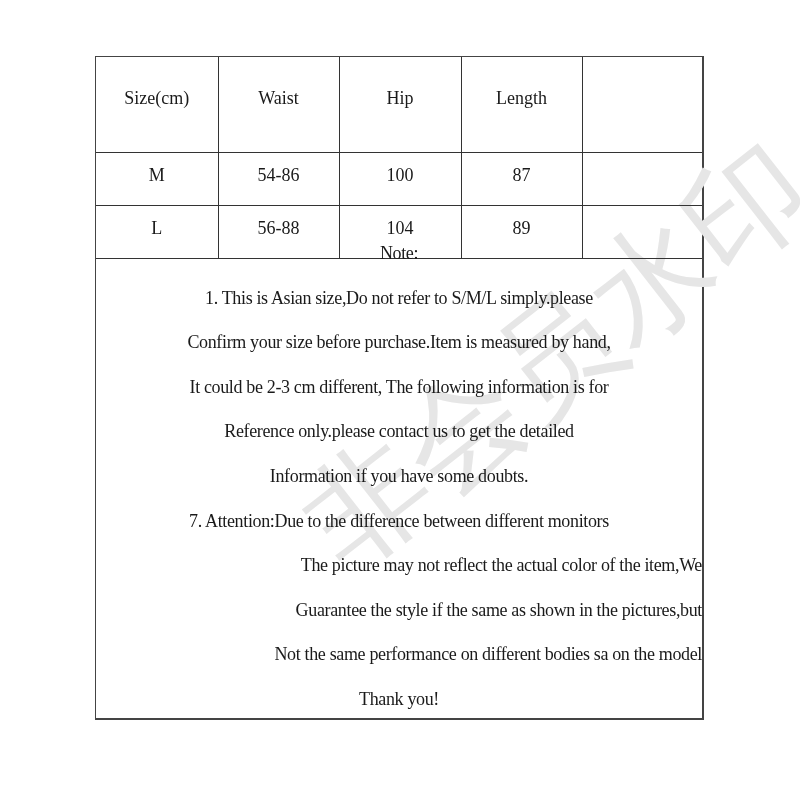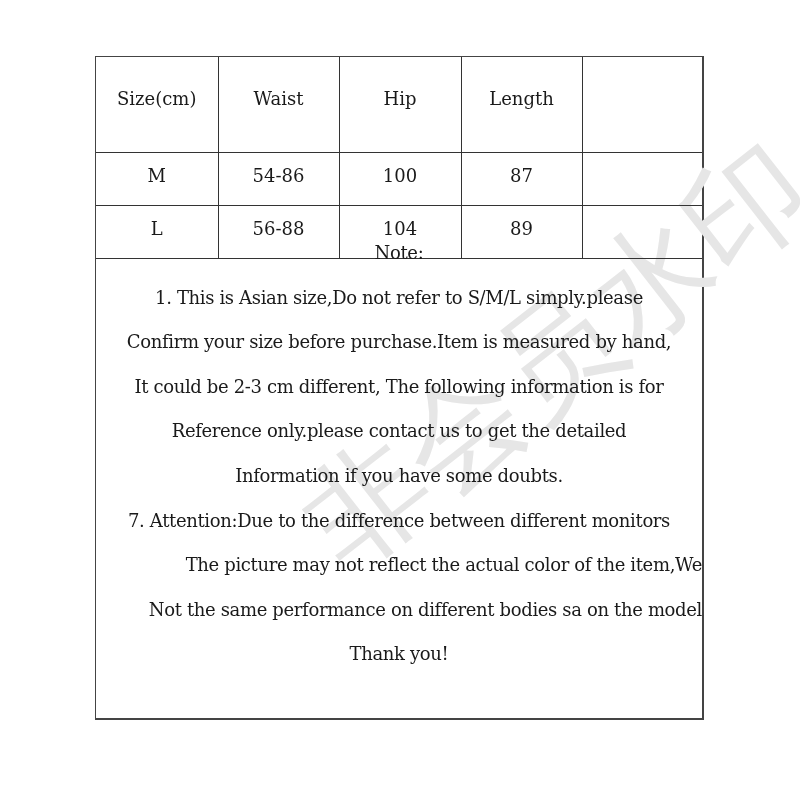--- a/index.html
+++ b/index.html
@@ -12,21 +12,21 @@
     table.size-table tr:first-child td { border-top: none; height: 83px; vertical-align: middle; padding-bottom: 12px; }
     table.size-table tr.row td { height: 44px; padding-bottom: 8px; }
     table.size-table td:first-child { border-left: none; }
     table.size-table td:last-child { border-right: none; }
     .note { position: absolute; left: 0; right: 0; top: 174px; bottom: 0; text-align: center; }
     .note p { margin: 0; font-size: 18px; line-height: 44.6px; white-space: nowrap; letter-spacing: -0.35px; }
     .note p.left { text-align: right; padding-left: 7px; }
     .watermark { position: absolute; left: 175px; top: 420px; font-size: 120px; color: #e6e6e6;
                  transform: rotate(-38deg); transform-origin: left top; white-space: nowrap;
                  font-family: "DejaVu Sans", sans-serif; pointer-events: none; z-index: 0; }
-    .note, table.size-table { z-index: 1; }
+    .note, table.size-table { z-index: 1; font-family: Liberation Serif, serif; }
   </style>
 </head>
 <body>
 
 <div class="sheet">
   <div class="watermark">非会员水印</div>
 
   <table class="size-table">
     <colgroup>
       <col style="width:122px">
@@ -62,16 +62,17 @@
 
   <div class="note">
     <p>Note:</p>
     <p>1. This is Asian size,Do not refer to S/M/L simply.please</p>
     <p>Confirm your size before purchase.Item is measured by hand,</p>
     <p>It could be 2-3 cm different, The following information is for</p>
     <p>Reference only.please contact us to get the detailed</p>
     <p>Information if you have some doubts.</p>
     <p>7. Attention:Due to the difference between different monitors</p>
     <p class="left">The picture may not reflect the actual color of the item,We</p>
+    <p class="left">Guarantee the style if the same as shown in the pictures,but</p>
     <p class="left">Not the same performance on different bodies sa on the model</p>
     <p>Thank you!</p>
   </div>
 </div>
 
 </body></html>

